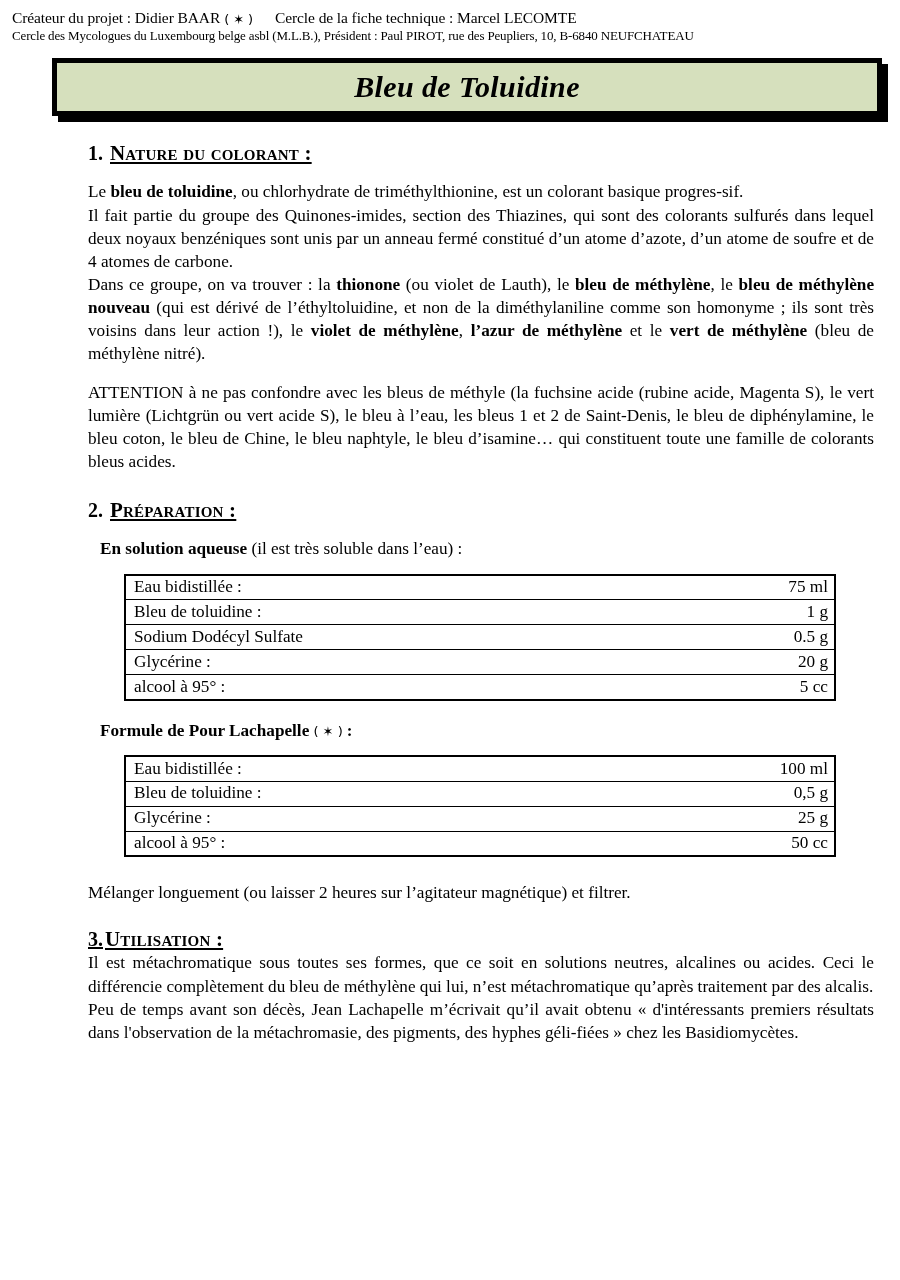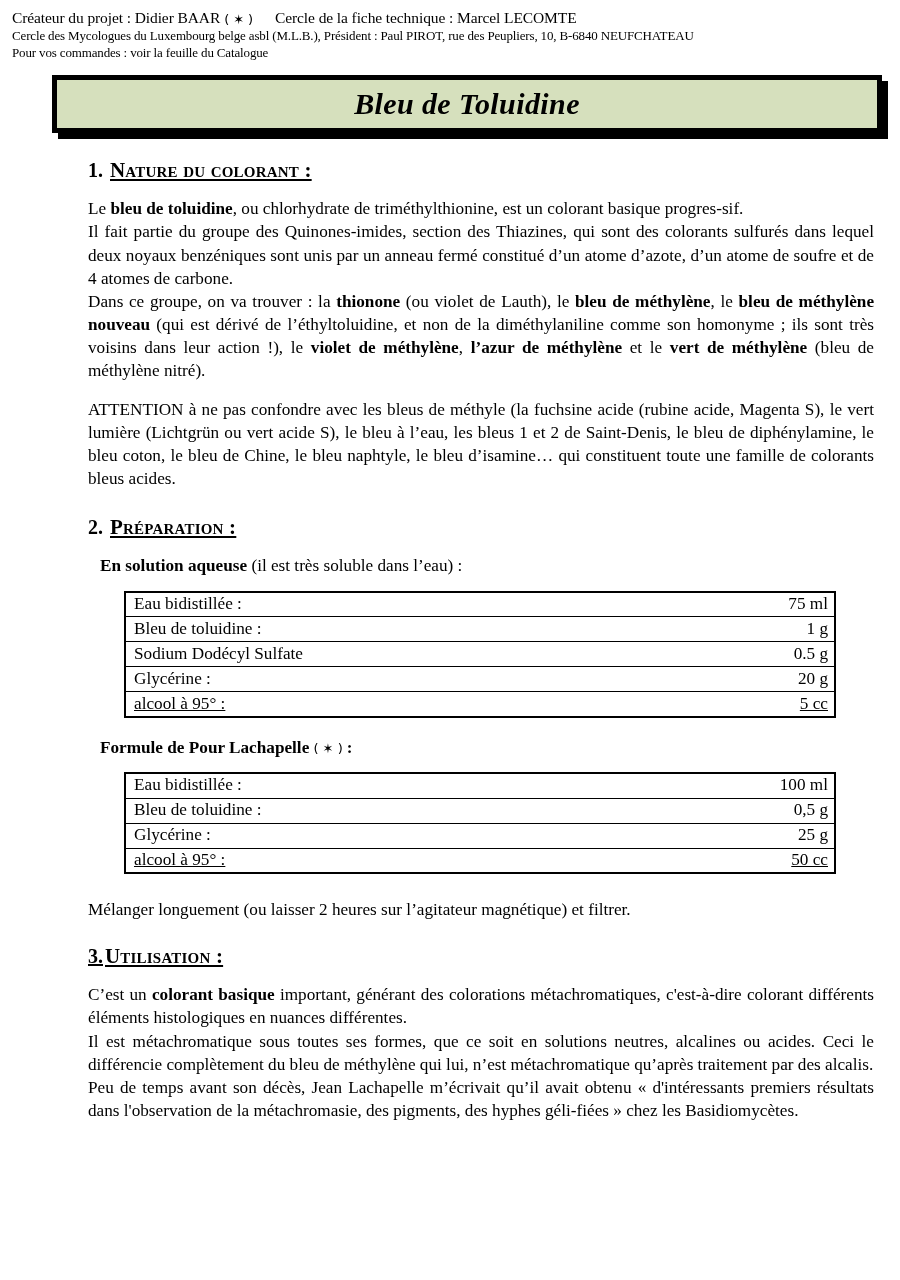--- a/index.html
+++ b/index.html
@@ -132,39 +132,38 @@
   .recipe tr { height: 25px; }
   .recipe td {
     border-top: 1.2px solid #000000;
     border-bottom: 1.2px solid #000000;
     font-size: 17.2px;
     line-height: 1.15;
     padding: 1px 6px 2px 8px;
     white-space: nowrap;
   }
   .recipe tr:first-child td { border-top: none; }
-  .recipe tr:last-child  td { border-bottom: none; text-decoration: underline; }
+  .recipe tr:last-child  td { border-bottom: none; }
   .recipe td.ing { text-align: left; }
   .recipe td.amt { text-align: right; width: 150px; }
 
   .closing {
     font-size: 17.2px;
     line-height: 1.345;
     margin: 24px 0 0 0;
   }
 </style>
 </head>
 <body>
 
 <div class="page">
 
   <div class="masthead">
     <div class="mast-line big"><span>Créateur du projet : Didier BAAR</span><span class="ast"> ( <span>✶</span> )</span><span class="mast-gap"></span><span>Cercle de la fiche technique : Marcel LECOMTE</span></div>
     <div class="mast-line small">Cercle des Mycologues du Luxembourg belge asbl  (M.L.B.),  Président : Paul PIROT,  rue des Peupliers, 10, B-6840 NEUFCHATEAU</div>
-    <div class="mast-line small">Pour vos commandes : voir la feuille du Catalogue</div>
   </div>
 
   <div class="banner-wrap">
     <div class="banner-shadow"></div>
     <div class="banner">
       <div class="banner-title">Bleu de Toluidine</div>
     </div>
   </div>
 
   <div class="content">
@@ -228,20 +227,19 @@
           <td class="ing">alcool à 95° :</td>
           <td class="amt">50 cc</td>
         </tr>
       </tbody>
     </table>
 
     <p class="closing">Mélanger longuement (ou laisser 2 heures sur l’agitateur magnétique) et filtrer.</p>
 
     <div class="section-head tight" style="margin-top:24px;"><span class="num ul">3.</span><span class="caps">Utilisation :</span></div>
 
-    <p class="para first"><span>C’est un </span><b>colorant basique</b><span> important, générant des colorations métachromatiques, c'est-à-dire colorant différents éléments histologiques en nuances différentes.</span></p>
 
     <p class="para">Il est métachromatique sous toutes ses formes, que ce soit en solutions neutres, alcalines ou acides. Ceci le différencie complètement du bleu de méthylène qui lui, n’est métachromatique qu’après traitement par des alcalis.</p>
 
     <p class="para">Peu de temps avant son décès, Jean Lachapelle m’écrivait qu’il  avait obtenu « d'intéressants premiers résultats dans l'observation de la métachromasie, des pigments, des hyphes géli-fiées » chez les Basidiomycètes.</p>
 
   </div>
 </div>
 
 </body></html>

